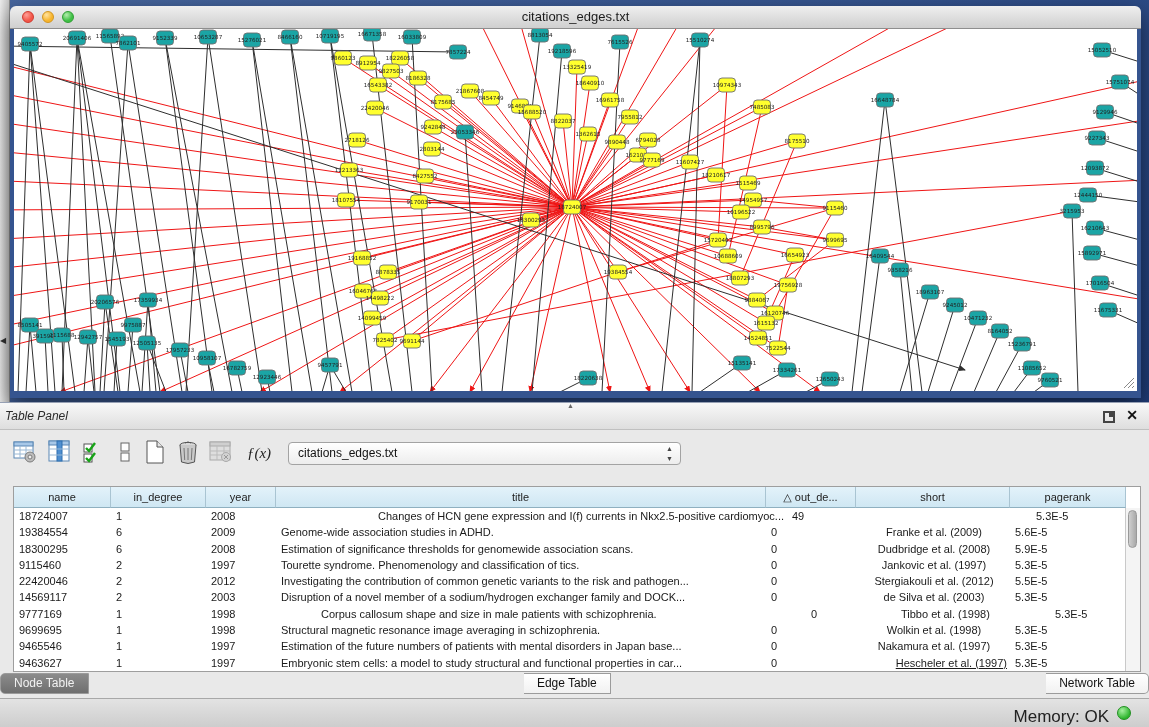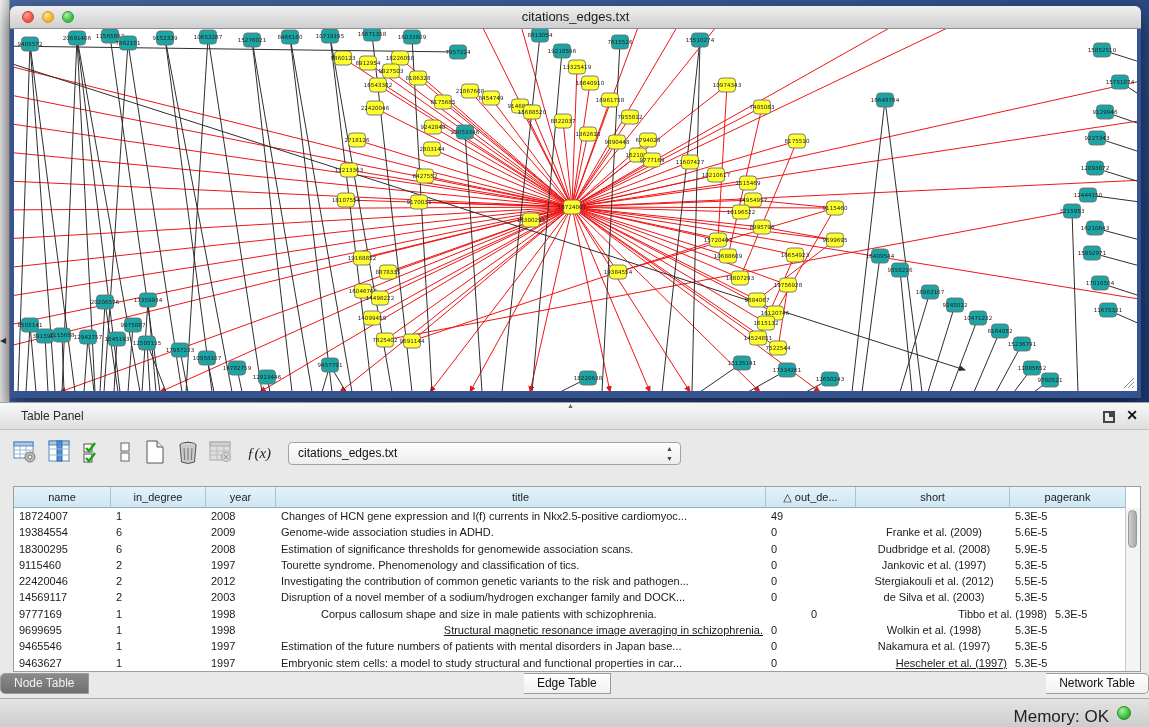--- a/index.html
+++ b/index.html
@@ -26,21 +26,21 @@
   #tl-zoom  { left:52px; background:radial-gradient(circle at 35% 30%,#b4ecae,#3fc045 60%); border:1px solid #2f9e33; }
   #win-title { width:100%; text-align:center; line-height:22px; font-size:13px; color:#1c1c1c; }
   #net-canvas { left:4px; top:23px; width:1123px; height:362px; background:#ffffff; overflow:hidden; }
   #resize-grip { right:2px; bottom:2px; }
 
   
   #panel-header { left:0; top:402px; width:1149px; height:28px;
     background:linear-gradient(#f8f8f8,#dedede);
     border-top:1px solid #96a0b4; border-bottom:1px solid #c0c0c0; }
   #splitter-handle { left:567px; top:401px; font-size:8px; color:#555; }
-  #panel-title { left:21px; top:0; line-height:27px; font-size:12px; color:#2b2b2b; }
+  #panel-title { left:5px; top:0; line-height:27px; font-size:12px; color:#2b2b2b;font-style:italic; }
   #float-btn { right:34px; top:8px; width:12px; height:12px; border:2px solid #444; cursor:pointer; }
   #float-btn:after { content:""; position:absolute; right:-1px; top:-1px; width:5px; height:5px; background:#444; }
   #close-btn { right:11px; top:4px; font-size:14px; font-weight:bold; color:#111; cursor:pointer; }
 
   #panel-body { left:0; top:430px; width:1149px; height:268px; background:#e9e9e9; }
   .tool-btn { position:absolute; top:8px; width:30px; height:30px; border:none; background:transparent; cursor:pointer; }
   #combo { left:288px; top:12px; width:393px; height:23px;
     background:linear-gradient(#ffffff,#ededed); border:1px solid #a3a3a3; border-radius:4px;
     font-size:12px; color:#111; line-height:21px; padding-left:9px; cursor:pointer; }
   #combo .steppers { position:absolute; right:7px; top:1px; font-size:7px; line-height:10px; color:#444; text-align:center; }
@@ -838,21 +838,21 @@
         <div class="th" style="width: 490px;">title</div>
         <div class="th" style="width: 90px;">△ out_de...</div>
         <div class="th" style="width: 154px;">short</div>
         <div class="th" style="width: 116px;">pagerank</div>
       </div>
     <div id="tbody">
         <div class="tr">
           <div class="td" style="width: 97px; text-align: left;">18724007</div>
           <div class="td" style="width: 95px; text-align: left;">1</div>
           <div class="td" style="width: 70px; text-align: left;">2008</div>
-          <div class="td" style="width: 490px; text-align: left;">Changes of HCN gene expression and I(f) currents in Nkx2.5-positive cardiomyoc...</div>
+          <div class="td" style="width: 490px; text-align: right; margin-left: 21px;">Changes of HCN gene expression and I(f) currents in Nkx2.5-positive cardiomyoc...</div>
           <div class="td" style="width: 90px; text-align: left;">49</div>
           <div class="td" style="width: 154px; text-align: center; margin-top: 19px;">Yano et al. (2008)</div>
           <div class="td" style="width: 116px; text-align: left;">5.3E-5</div>
         </div>
         <div class="tr">
           <div class="td" style="width: 97px; text-align: left;">19384554</div>
           <div class="td" style="width: 95px; text-align: left;">6</div>
           <div class="td" style="width: 70px; text-align: left;">2009</div>
           <div class="td" style="width: 490px; text-align: left;">Genome-wide association studies in ADHD.</div>
           <div class="td" style="width: 90px; text-align: left;">0</div>
@@ -894,28 +894,28 @@
           <div class="td" style="width: 90px; text-align: left;">0</div>
           <div class="td" style="width: 154px; text-align: center;">de Silva et al. (2003)</div>
           <div class="td" style="width: 116px; text-align: left;">5.3E-5</div>
         </div>
         <div class="tr">
           <div class="td" style="width: 97px; text-align: left;">9777169</div>
           <div class="td" style="width: 95px; text-align: left;">1</div>
           <div class="td" style="width: 70px; text-align: left;">1998</div>
           <div class="td" style="width: 490px; text-align: left; margin-left: 40px;">Corpus callosum shape and size in male patients with schizophrenia.</div>
           <div class="td" style="width: 90px; text-align: left;">0</div>
-          <div class="td" style="width: 154px; text-align: right;">Tibbo et al. (1998)</div>
+          <div class="td" style="width: 154px; text-align: left;">Tibbo et al. (1998)</div>
           <div class="td" style="width: 116px; text-align: left;">5.3E-5</div>
         </div>
         <div class="tr">
           <div class="td" style="width: 97px; text-align: left;">9699695</div>
           <div class="td" style="width: 95px; text-align: left;">1</div>
           <div class="td" style="width: 70px; text-align: left;">1998</div>
-          <div class="td" style="width: 490px; text-align: right; text-decoration: underline;">Structural magnetic resonance image averaging in schizophrenia.</div>
+          <div class="td" style="width: 490px; text-align: left;">Structural magnetic resonance image averaging in schizophrenia.</div>
           <div class="td" style="width: 90px; text-align: left;">0</div>
           <div class="td" style="width: 154px; text-align: center;">Wolkin et al. (1998)</div>
           <div class="td" style="width: 116px; text-align: left;">5.3E-5</div>
         </div>
         <div class="tr">
           <div class="td" style="width: 97px; text-align: left;">9465546</div>
           <div class="td" style="width: 95px; text-align: left;">1</div>
           <div class="td" style="width: 70px; text-align: left;">1997</div>
           <div class="td" style="width: 490px; text-align: left;">Estimation of the future numbers of patients with mental disorders in Japan base...</div>
           <div class="td" style="width: 90px; text-align: left;">0</div>

